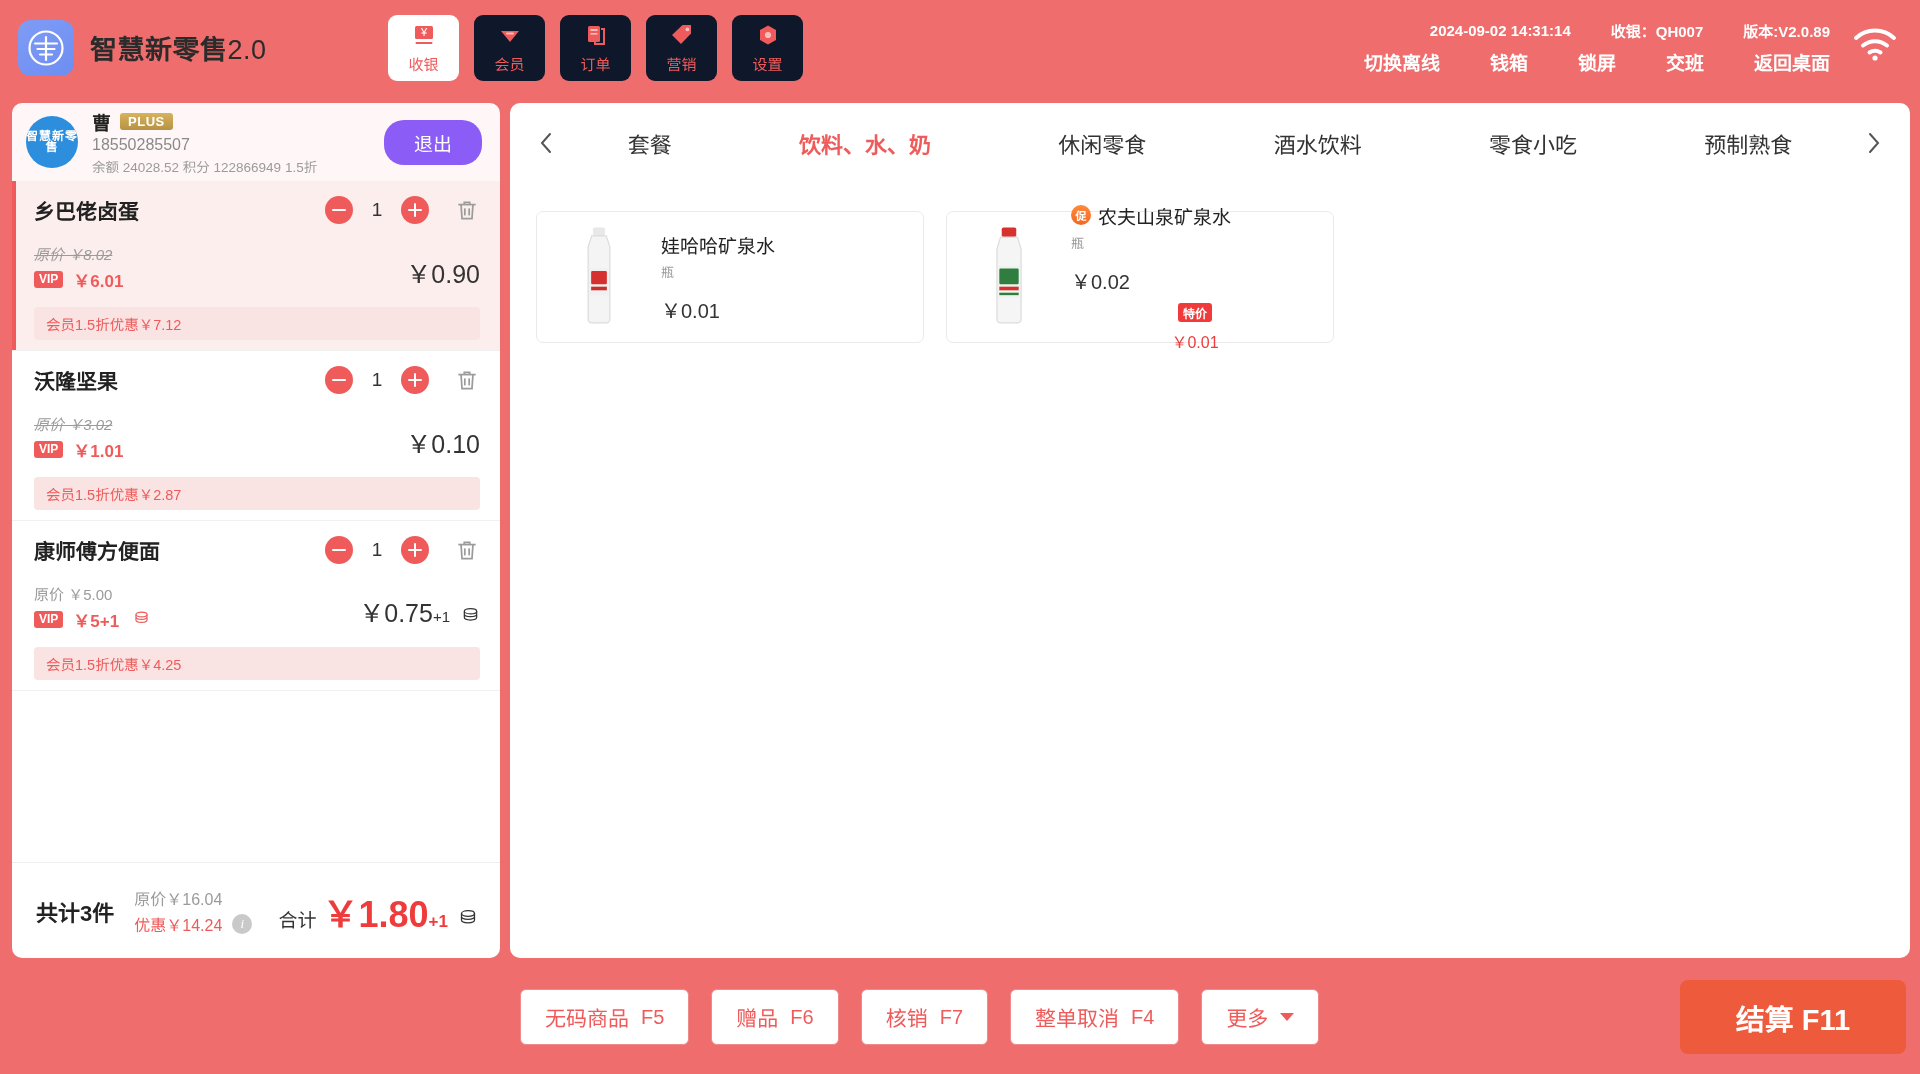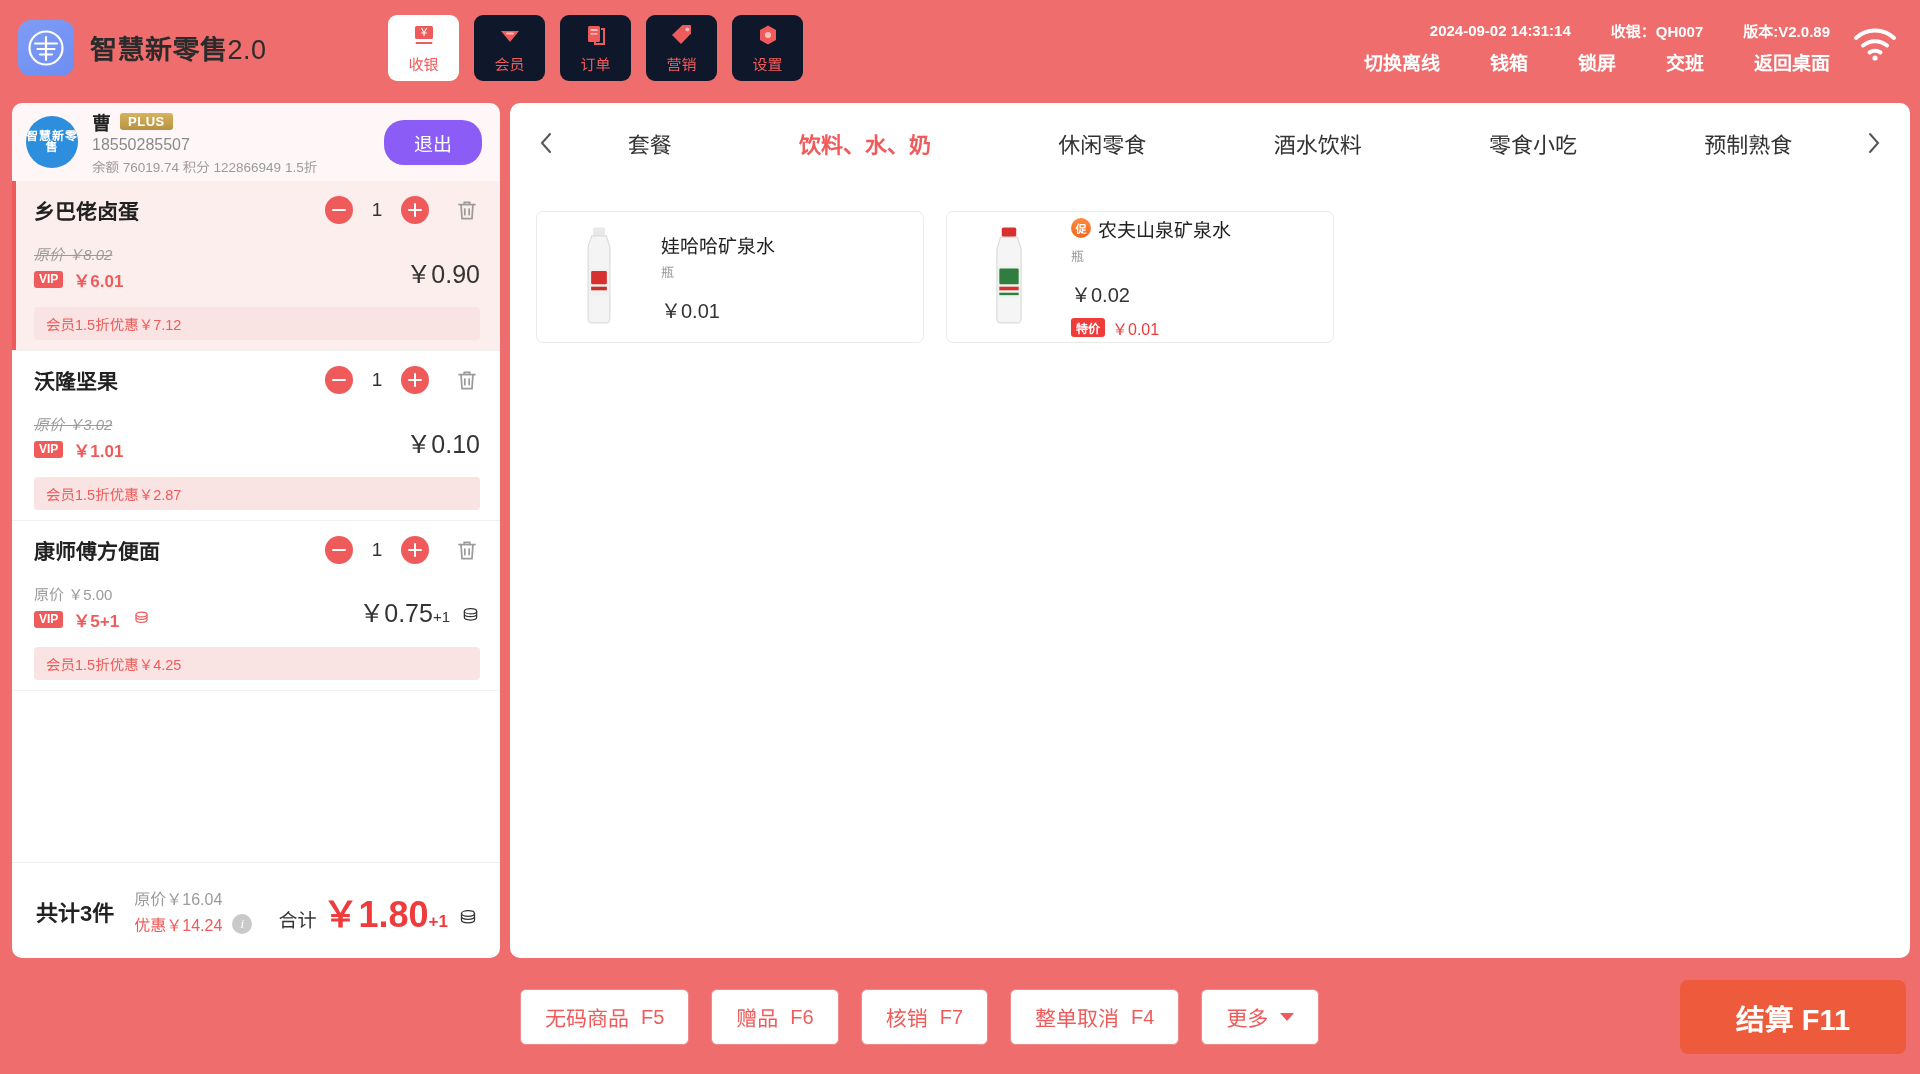--- a/index.html
+++ b/index.html
@@ -154,21 +154,21 @@
   .pinfo { flex: 1; min-width: 0; display: flex; flex-direction: column; height: 100%;
            justify-content: center; gap: 4px; }
   .pname-row { display: flex; align-items: center; gap: 7px; }
   .promo-badge { width: 20px; height: 20px; border-radius: 50%;
                  background: linear-gradient(180deg,#ff8a3d,#f4671f); color: #fff;
                  font-size: 11px; display:flex; align-items:center; justify-content:center;
                  flex: 0 0 20px; font-weight: 700; }
   .pname { font-size: 19px; color: #222; }
   .punit { font-size: 13px; color: #9b9b9b; }
   .pprice { font-size: 20px; color: #333; margin-top: 10px; }
-  .pspecial { display: flex; align-items: center; gap: 7px; margin-top: 4px; }
+  .pspecial { display: flex; align-items: center; gap: 7px; margin-top: 4px; flex-direction: column; }
   .sp-badge { background: #ef3b3b; color: #fff; font-size: 12px; padding: 1px 5px;
               border-radius: 3px; font-weight: 700; }
   .sp-price { font-size: 16px; color: #ef3b3b; }
 
   
   .footer { height: 106px; flex: 0 0 106px; display: flex; align-items: center;
             padding: 0 14px 8px 520px; gap: 22px; }
   .fbtn { height: 56px; padding: 0 24px; border: 1px solid #ef8a8a; border-radius: 6px;
           background: #fff; color: #ef5b5b; font-size: 21px; cursor: pointer;
           font-family: inherit; display: flex; align-items: center; gap: 12px;
@@ -282,21 +282,21 @@
       <div class="cust-card">
         <div class="avatar">
           <div class="av-txt">智慧新零售</div>
         </div>
         <div class="cust-info">
           <div class="cust-line1">
             <span class="cust-name">曹</span>
             <span class="plus-badge">PLUS</span>
           </div>
           <div class="cust-phone">18550285507</div>
-          <div class="cust-meta">余额 76019.74  积分 122866949  1.5折</div>
+          <div class="cust-meta">余额 24028.52  积分 122866949  1.5折</div>
         </div>
         <button class="logout-btn">退出</button>
       </div>
 
       <div class="cart-list">
 
         <div class="cart-item selected">
           <div class="ci-row1">
             <span class="ci-name">乡巴佬卤蛋</span>
             <span class="ci-ctrl">

